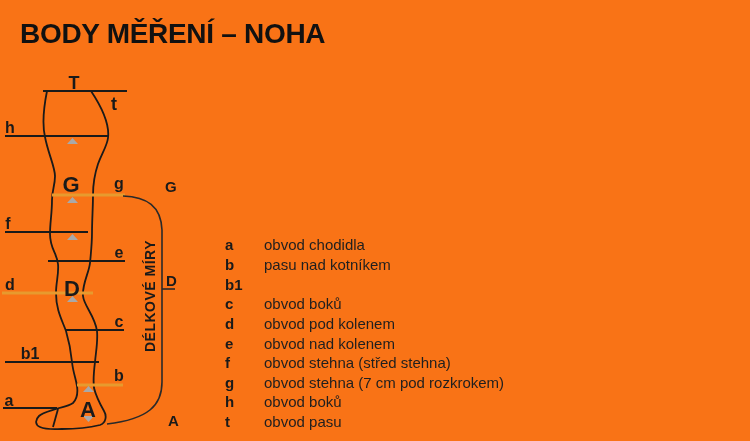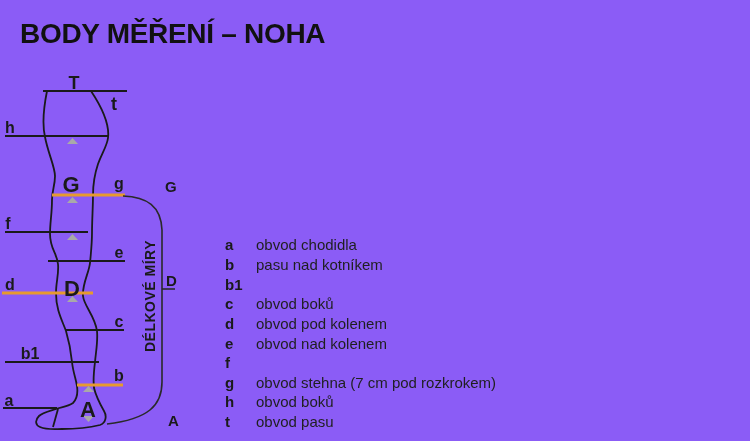--- a/index.html
+++ b/index.html
@@ -1,19 +1,19 @@
 <!DOCTYPE html>
 <html><head>
 <meta charset="utf-8">
 <style>
   html,body { margin:0; padding:0; }
   body { background:#ffffff; font-family:"Liberation Sans", sans-serif; }
   .canvas {
     position:relative; width:750px; height:441px;
-    background:#8b5cf6; overflow:hidden;
+    background:#f97316; overflow:hidden;
   }
   .page-title {
     position:absolute; left:20px; top:18px; margin:0;
     font-size:28px; font-weight:bold; letter-spacing:-0.3px;
     color:#111111; white-space:nowrap;
   }
   .diagram-svg { position:absolute; left:0; top:0; }
 
   
   .lbl { font-family:"Liberation Sans", sans-serif; font-weight:bold; fill:#1a1a1a; }
@@ -25,21 +25,21 @@
 
   
   .legend {
     position:absolute; left:225px; top:235px; width:330px;
   }
   .legend-row {
     display:flex; align-items:center; height:19.65px;
     font-size:15px; color:#1f1f1f; white-space:nowrap;
   }
   .legend-key { width:31px; flex:none; font-weight:bold; color:#1a1a1a; }
-  .legend-label { flex:1; }
+  .legend-label { flex:1;margin-left:8px; }
 </style>
 </head>
 <body>
 
 <div class="canvas">
 
   <h1 class="page-title">BODY MĚŘENÍ – NOHA</h1>
 
   <svg class="diagram-svg" width="750" height="441" viewBox="0 0 750 441">
 
@@ -127,20 +127,21 @@
     <div class="legend-row">
       <span class="legend-key">d</span>
       <span class="legend-label">obvod pod kolenem</span>
     </div>
     <div class="legend-row">
       <span class="legend-key">e</span>
       <span class="legend-label">obvod nad kolenem</span>
     </div>
     <div class="legend-row">
       <span class="legend-key">f</span>
+      <span class="legend-label">obvod stehna (střed stehna)</span>
     </div>
     <div class="legend-row">
       <span class="legend-key">g</span>
       <span class="legend-label">obvod stehna (7 cm pod rozkrokem)</span>
     </div>
     <div class="legend-row">
       <span class="legend-key">h</span>
       <span class="legend-label">obvod boků</span>
     </div>
     <div class="legend-row">

